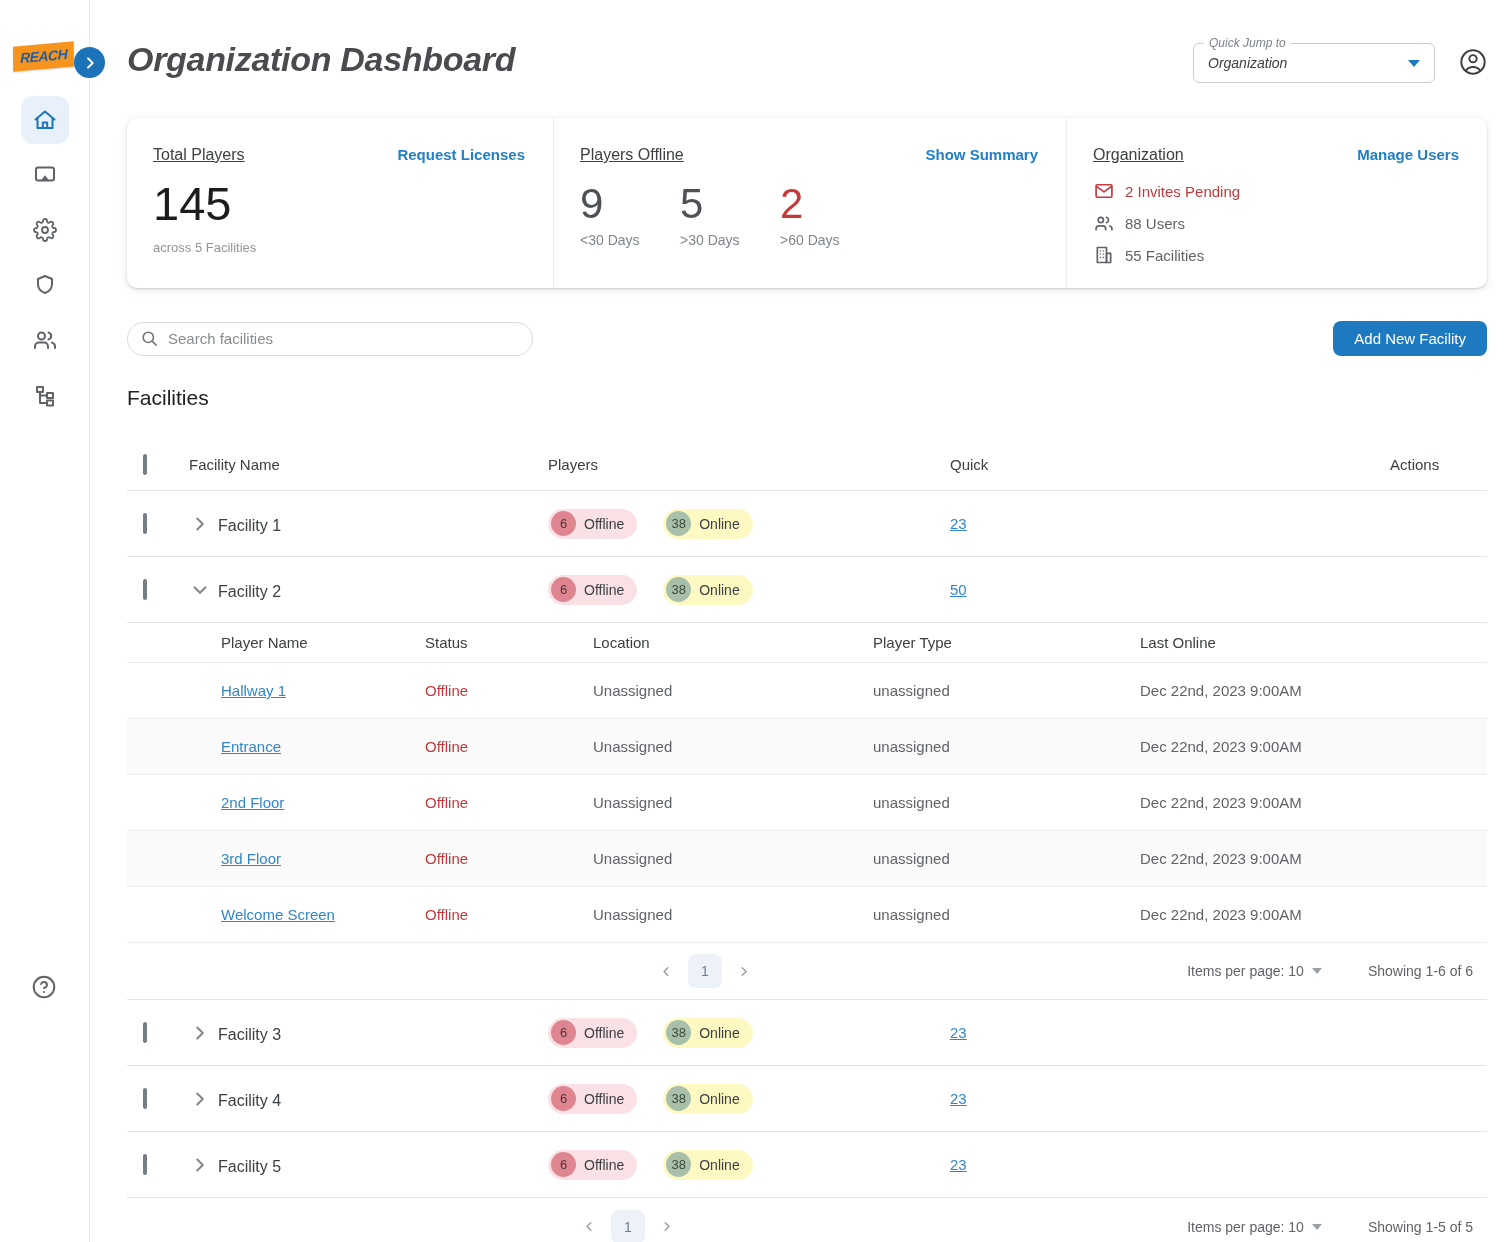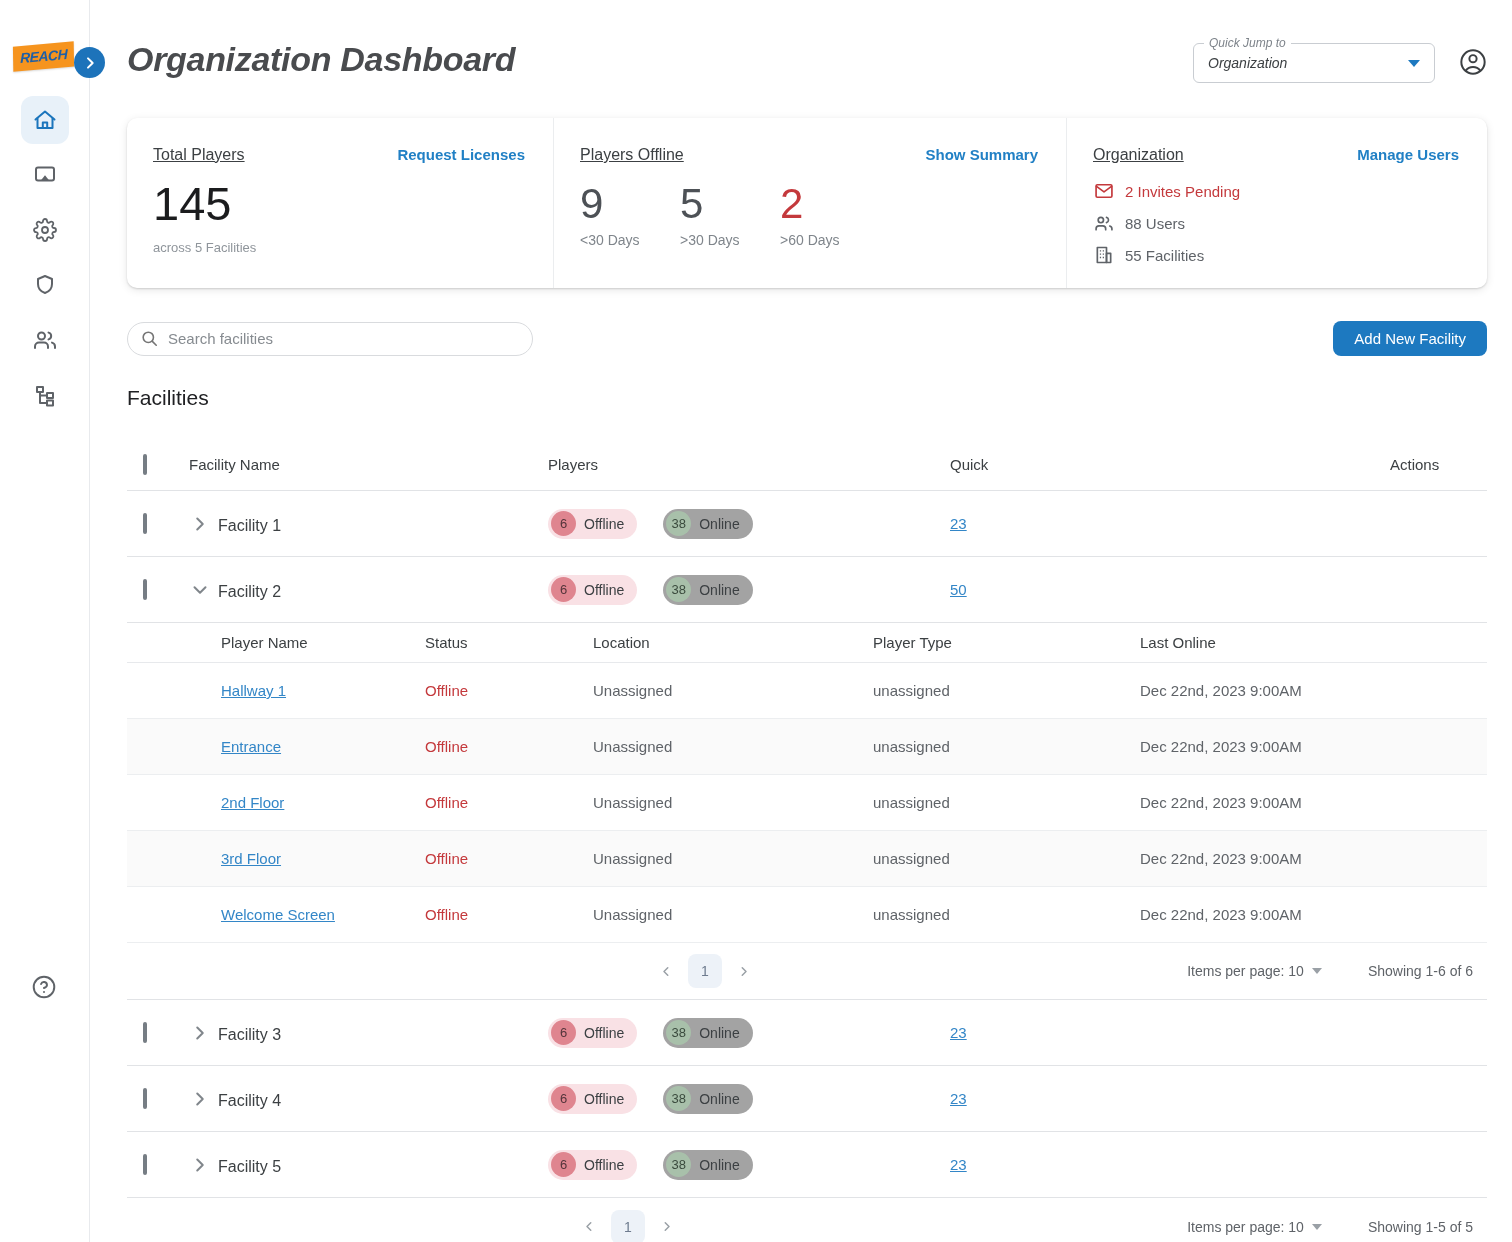--- a/index.html
+++ b/index.html
@@ -68,21 +68,21 @@
   .t-head { display:grid; grid-template-columns:46px 359px 402px 440px 1fr; align-items:center;
     height:53px; padding-left:16px; border-bottom:1px solid #e1e3e6; font-size:15px; color:#3c4043; }
   .f-row { display:grid; grid-template-columns:46px 359px 402px 440px 1fr; align-items:center;
     height:66px; padding-left:16px; border-bottom:1px solid #e1e3e6; }
   .checkbox { width:18px; height:18px; border:2px solid #767d84; border-radius:3px; background:#fff; cursor:pointer; }
   .name-cell { display:flex; align-items:flex-end; gap:7px; font-size:16px; color:#3c4043; }
   .expander { color:#80868b; display:flex; cursor:pointer; }
   .players-cell { display:flex; gap:26px; }
   .pill { height:30px; border-radius:15px; display:inline-flex; align-items:center; padding:0 13px 0 3px; }
   .pill.off { background:#f9e1e5; }
-  .pill.on  { background:#a3a3a3;align-items:center; }
+  .pill.on  { background:#fef9c3;align-items:center; }
   .pill .cnt { width:25px; height:25px; border-radius:50%; display:flex; align-items:center; justify-content:center;
     font-size:13px; margin-right:8px; }
   .pill.off .cnt { background:#df858f; color:#53343a; }
   .pill.on  .cnt { background:#a8c0aa; color:#3a4a3d; }
   .pill .lbl { font-size:14px; color:#3c4043; }
   a.blue-link { color:#3386c7; text-decoration:underline; font-size:15px; cursor:pointer; }
 
   
   .sub-head { display:grid; grid-template-columns:204px 168px 280px 267px 1fr; align-items:center;
     padding-left:94px; height:40px; font-size:15px; color:#3c4043; border-bottom:1px solid #e7e9ec; }

